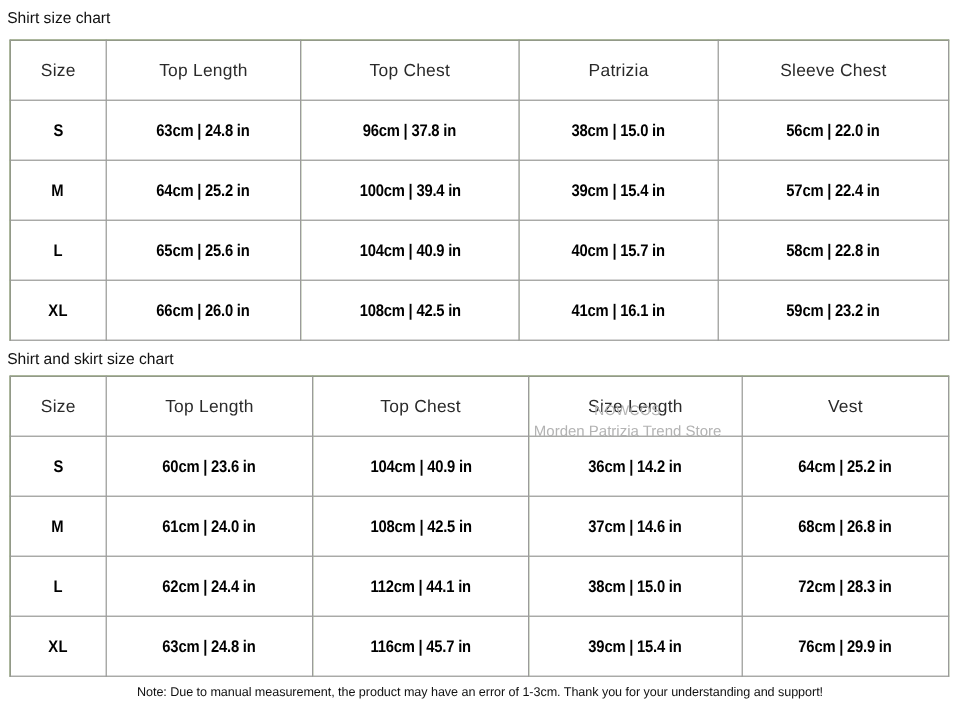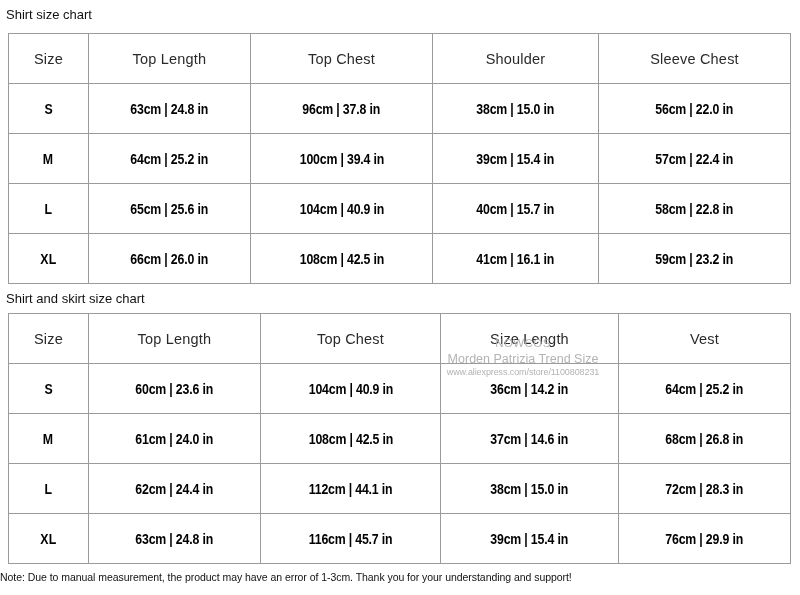--- a/index.html
+++ b/index.html
@@ -91,21 +91,21 @@
   }
   #watermark .wm-brand { font-size: 11.5px; letter-spacing: 0.4px; }
   #watermark .wm-store { font-size: 12.5px; }
   #watermark .wm-url   { font-size: 9px; letter-spacing: -0.1px; }
 
   #footer-note {
     position: absolute;
     left: 0;
     top: 571px;
     width: 800px;
-    text-align: left;
+    text-align: center;
     font-family: "Liberation Sans", sans-serif;
     font-size: 10.5px;
     font-weight: 400;
     color: #111111;
     letter-spacing: -0.05px;
   }
 </style>
 </head>
 <body>
 
@@ -117,21 +117,21 @@
       <col class="c-wide-a">
       <col class="c-wide-b">
       <col class="c-wide-c">
       <col class="c-wide-d">
   </colgroup>
   <tbody>
     <tr>
       <td><span class="hdr">Size</span></td>
       <td><span class="hdr">Top Length</span></td>
       <td><span class="hdr">Top Chest</span></td>
-      <td><span class="hdr">Shoulder</span></td>
+      <td><span class="hdr">Patrizia</span></td>
       <td><span class="hdr">Sleeve Chest</span></td>
     </tr>
     <tr>
       <td><span class="val sz">S</span></td>
       <td><span class="val">63cm | 24.8 in</span></td>
       <td><span class="val">96cm | 37.8 in</span></td>
       <td><span class="val">38cm | 15.0 in</span></td>
       <td><span class="val">56cm | 22.0 in</span></td>
     </tr>
     <tr>
@@ -202,17 +202,16 @@
       <td><span class="val">63cm | 24.8 in</span></td>
       <td><span class="val">116cm | 45.7 in</span></td>
       <td><span class="val">39cm | 15.4 in</span></td>
       <td><span class="val">76cm | 29.9 in</span></td>
     </tr>
   </tbody>
 </table>
 
 <div id="watermark">
   <div class="wm-brand">NOWCOS</div>
-  <div class="wm-store">Morden Patrizia Trend Size</div>
-  <div class="wm-url">www.aliexpress.com/store/1100808231</div>
+  <div class="wm-store">Morden Patrizia Trend Store</div>
 </div>
 
 <div id="footer-note">Note: Due to manual measurement, the product may have an error of 1-3cm. Thank you for your understanding and support!</div>
 
 </body></html>

